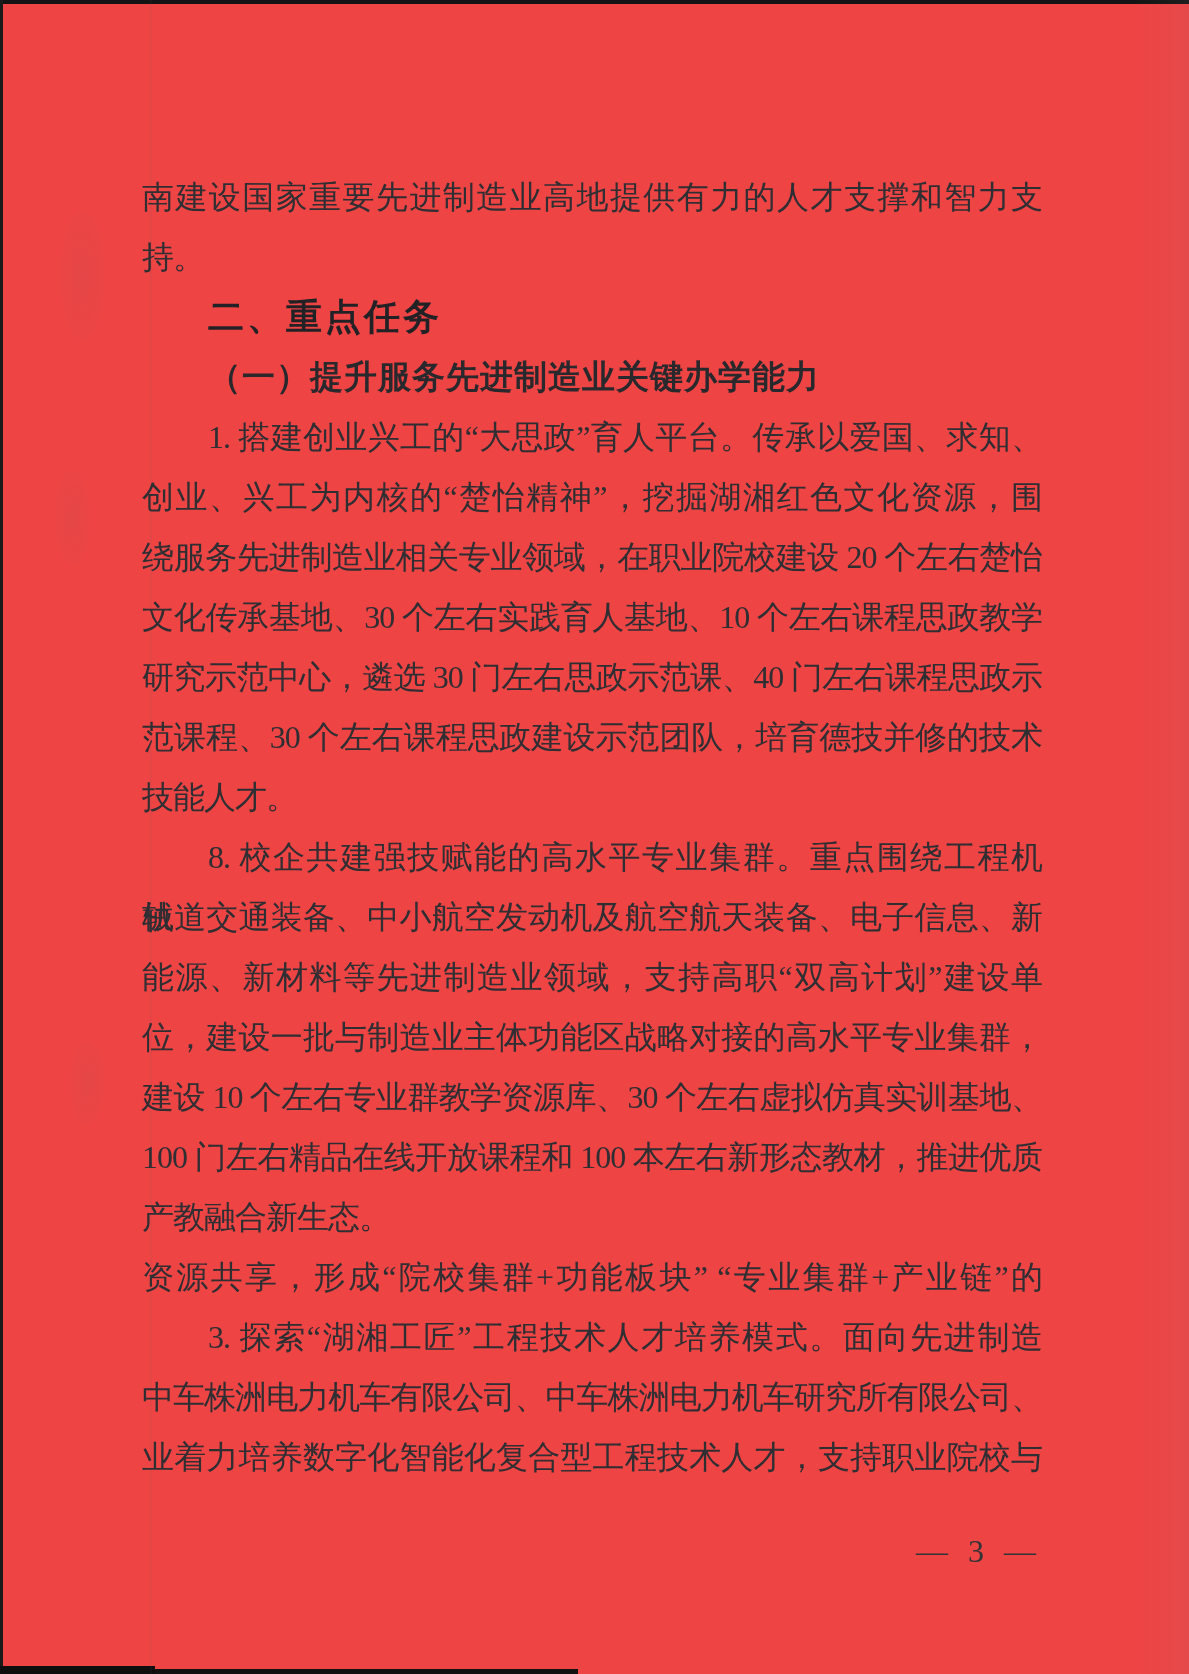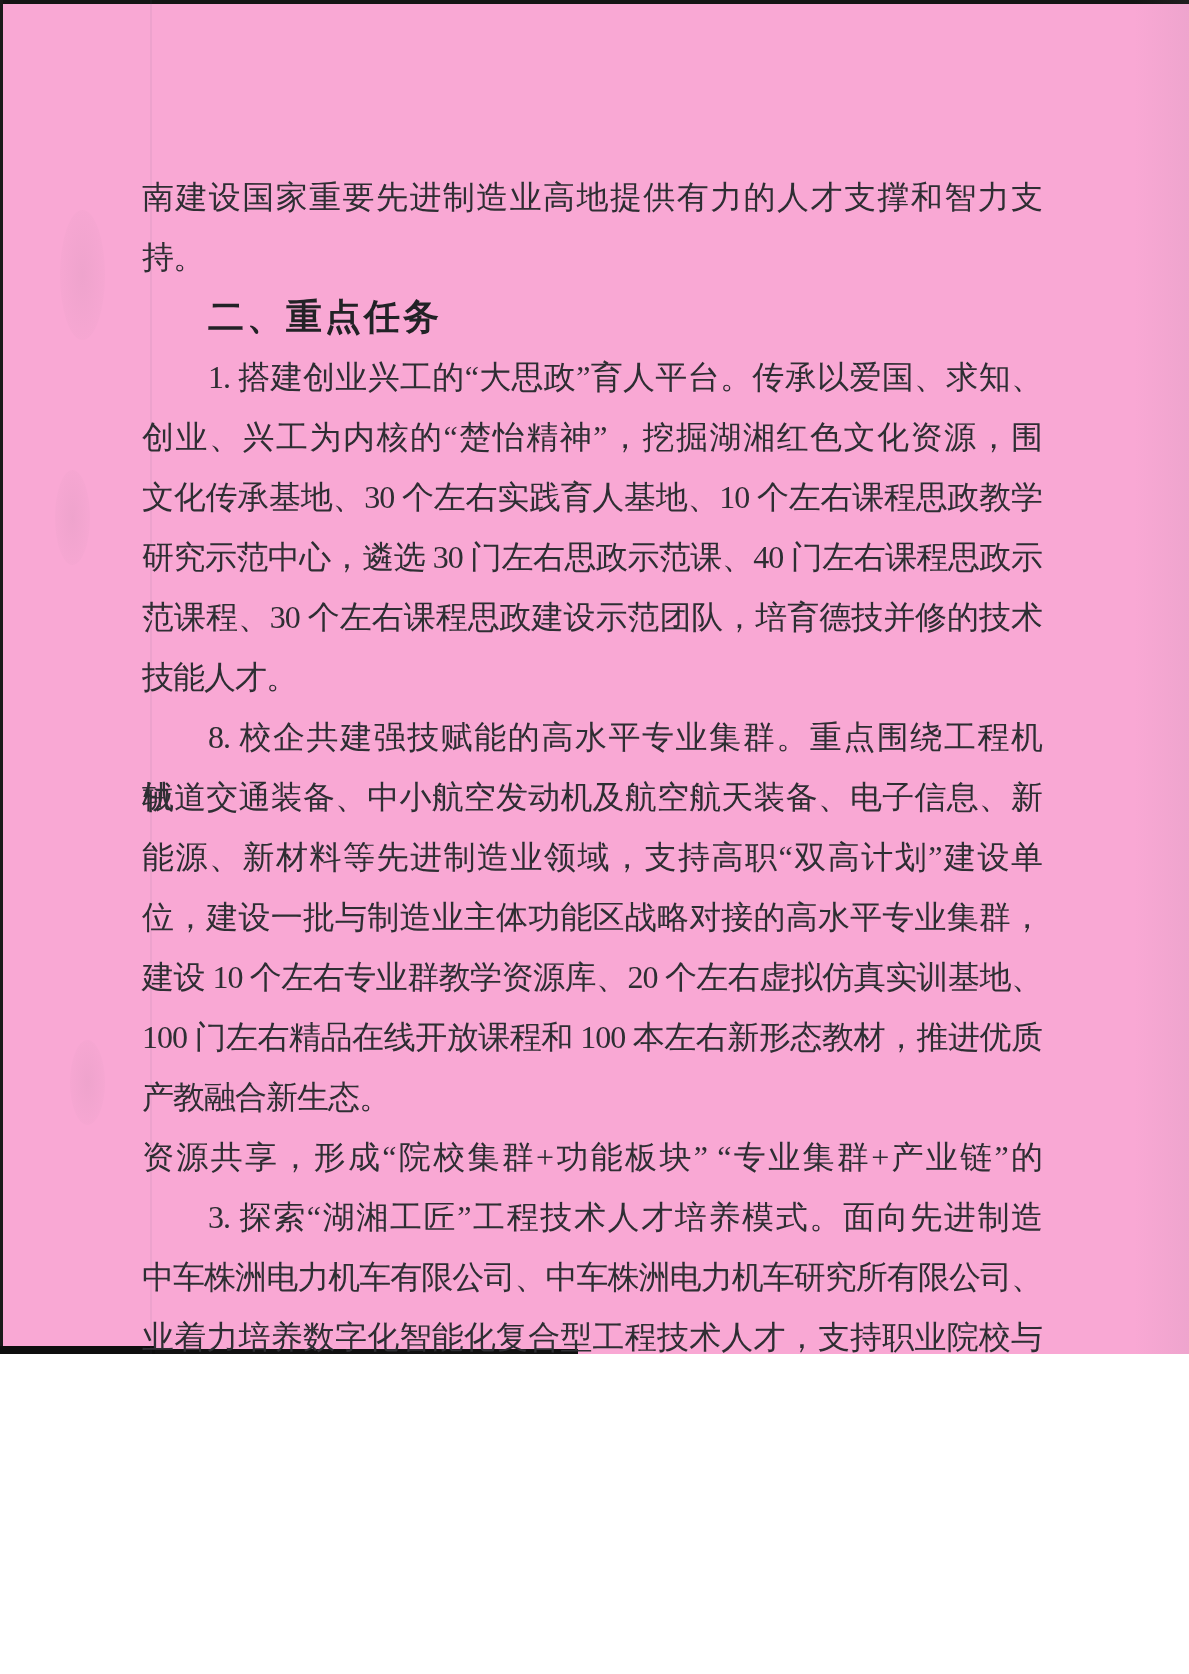--- a/index.html
+++ b/index.html
@@ -1,20 +1,20 @@
 <!DOCTYPE html>
 <html><head>
 <meta charset="utf-8">
 <style>
   html, body { margin: 0; padding: 0; background: #ffffff; }
   .page {
     position: relative;
     width: 1189px;
-    height: 1354px;
-    background: #f9a8d4;
+    height: 1674px;
+    background: #ef4444;
     overflow: hidden;
     font-family: "Liberation Serif", serif;
   }
   
   .edge-top    { position: absolute; top: 0; left: 0; width: 1189px; height: 4px; background: #141414; }
   .edge-left   { position: absolute; top: 0; left: 0; width: 3px; height: 1674px; background: #1a1a1a; }
   .edge-bottom-a { position: absolute; bottom: 0; left: 0; width: 155px; height: 8px; background: #0e0e0e; }
   .edge-bottom-b { position: absolute; bottom: 0; left: 155px; width: 423px; height: 5px; background: #111111; }
   .right-band  { position: absolute; top: 0; right: 0; width: 55px; height: 1674px;
                  background: linear-gradient(to right, rgba(130,130,140,0.0), rgba(130,130,140,0.09)); }
@@ -81,31 +81,33 @@
   <div class="right-band"></div>
   <div class="fold-line"></div>
   <div class="smudge s1"></div>
   <div class="smudge s2"></div>
   <div class="smudge s3"></div>
 
   <div class="content" id="doc-lines">
       <div class="line body fill">南建设国家重要先进制造业高地提供有力的人才支撑和智力支</div>
       <div class="line body short">持。</div>
       <div class="line h1 indent short">二、重点任务</div>
+      <div class="line h2 indent short">（一）提升服务先进制造业关键办学能力</div>
       <div class="line body indent fill">1. 搭建创业兴工的“大思政”育人平台。传承以爱国、求知、</div>
       <div class="line body fill">创业、兴工为内核的“楚怡精神”，挖掘湖湘红色文化资源，围</div>
+      <div class="line body fill">绕服务先进制造业相关专业领域，在职业院校建设 20 个左右楚怡</div>
       <div class="line body fill">文化传承基地、30 个左右实践育人基地、10 个左右课程思政教学</div>
       <div class="line body fill">研究示范中心，遴选 30 门左右思政示范课、40 门左右课程思政示</div>
       <div class="line body fill">范课程、30 个左右课程思政建设示范团队，培育德技并修的技术</div>
       <div class="line body short">技能人才。</div>
       <div class="line body indent fill">8. 校企共建强技赋能的高水平专业集群。重点围绕工程机械、</div>
       <div class="line body fill">轨道交通装备、中小航空发动机及航空航天装备、电子信息、新</div>
       <div class="line body fill">能源、新材料等先进制造业领域，支持高职“双高计划”建设单</div>
       <div class="line body fill">位，建设一批与制造业主体功能区战略对接的高水平专业集群，</div>
-      <div class="line body fill">建设 10 个左右专业群教学资源库、20 个左右虚拟仿真实训基地、</div>
+      <div class="line body fill">建设 10 个左右专业群教学资源库、30 个左右虚拟仿真实训基地、</div>
       <div class="line body fill">100 门左右精品在线开放课程和 100 本左右新形态教材，推进优质</div>
       <div class="line body short">产教融合新生态。</div>
       <div class="line body fill">资源共享，形成“院校集群+功能板块” “专业集群+产业链”的</div>
       <div class="line body indent fill">3. 探索“湖湘工匠”工程技术人才培养模式。面向先进制造</div>
       <div class="line body fill">中车株洲电力机车有限公司、中车株洲电力机车研究所有限公司、</div>
       <div class="line body fill">业着力培养数字化智能化复合型工程技术人才，支持职业院校与</div>
     </div>
 
   <div class="page-number">— 3 —</div>
 </div>

